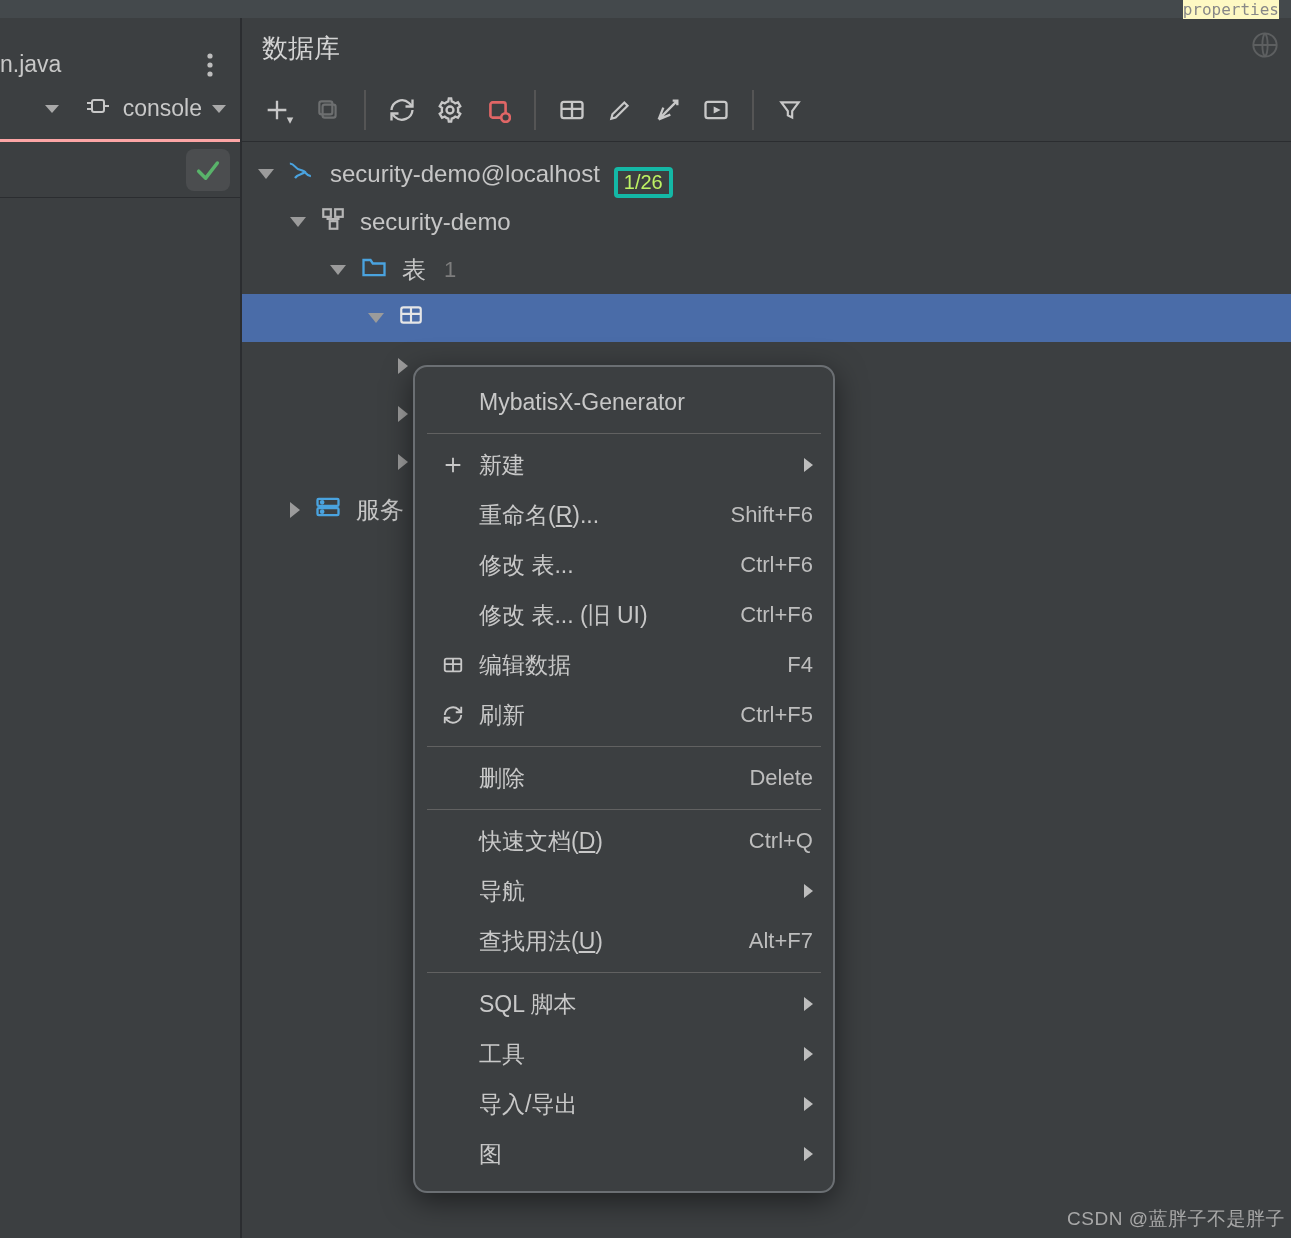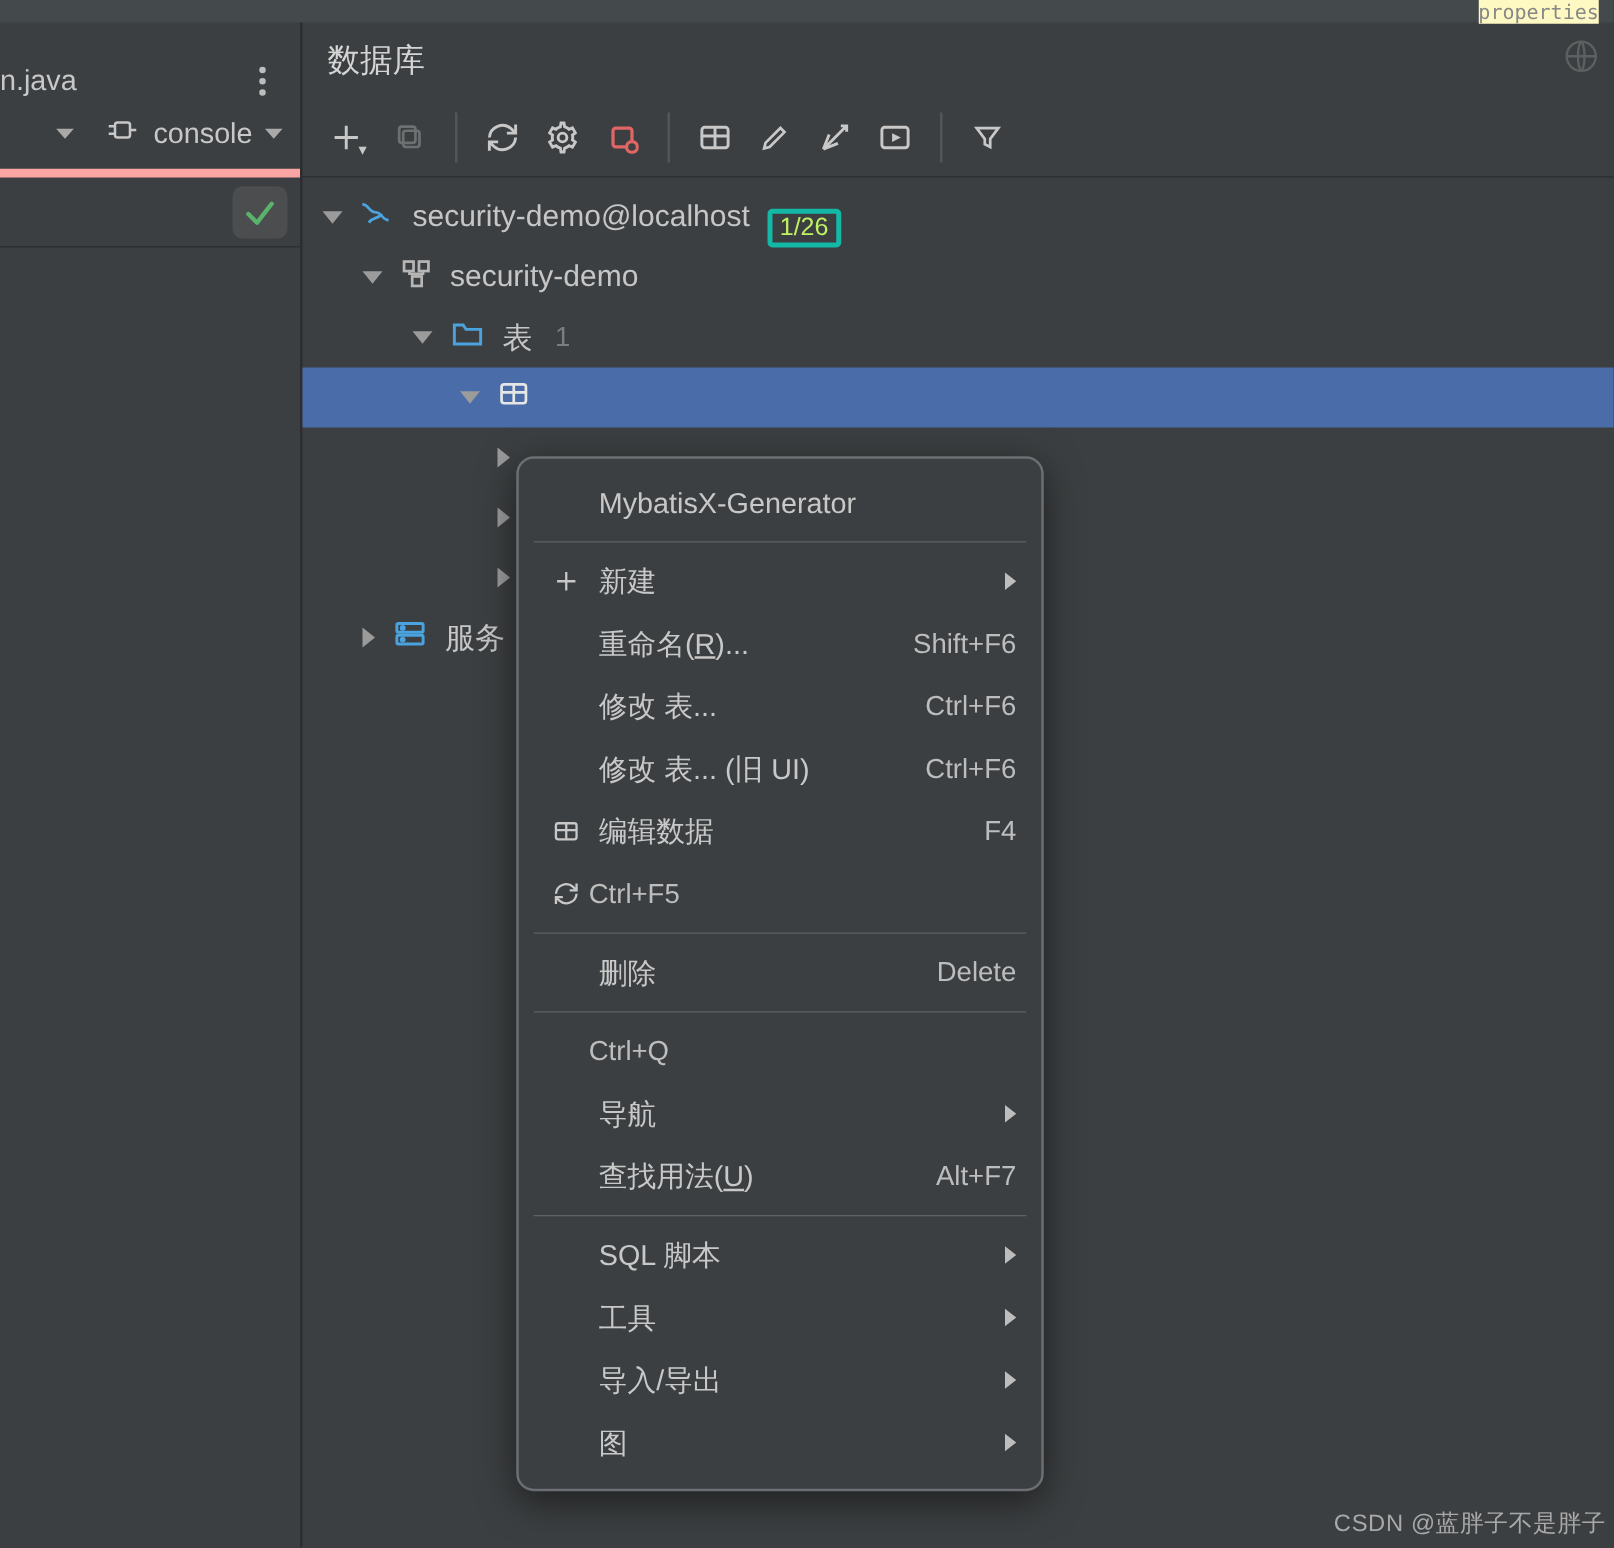--- a/index.html
+++ b/index.html
@@ -30,21 +30,21 @@
   }
   .header-right .globe { opacity: .25; }
 
   .body-row { flex: 1; display: flex; position: relative; }
   .left-col { width: 240px; display: flex; flex-direction: column; }
   .right-col { flex: 1; display: flex; flex-direction: column; position: relative; }
 
   .left-toolbar {
     height: 64px; display: flex; align-items: center;
     justify-content: flex-end; padding: 0 14px 0 0;
-    border-bottom: 7px solid #fca5a5;
+    border-bottom: 3px solid #fca5a5;
   }
   .chevron-down-sm {
     width:0;height:0;border-left:7px solid transparent;
     border-right:7px solid transparent;border-top:8px solid #a9a9a9;
     margin-left:10px;
   }
   .console-chip {
     display:flex; align-items:center; font-size:23px; color:#c8c8c8;
     margin-left: 24px;
   }
@@ -350,31 +350,33 @@
           <span class="lbl">编辑数据</span>
           <span class="sc">F4</span>
         </div>
         <div class="mi">
           <span class="ic">
             <svg width="22" height="22" viewBox="0 0 24 24" fill="none" stroke="#c8c8c8" stroke-width="2">
               <path d="M3 12a9 9 0 0 1 15-6l3 3M21 12a9 9 0 0 1-15 6l-3-3"></path>
               <path d="M21 3v6h-6M3 21v-6h6"></path>
             </svg>
           </span>
+          <span class="lbl">刷新</span>
           <span class="sc">Ctrl+F5</span>
         </div>
         <div class="msep"></div>
         <div class="mi">
           <span class="ic"></span>
           <span class="lbl">删除</span>
           <span class="sc">Delete</span>
         </div>
         <div class="msep"></div>
         <div class="mi">
           <span class="ic"></span>
+          <span class="lbl">快速文档(<u>D</u>)</span>
           <span class="sc">Ctrl+Q</span>
         </div>
         <div class="mi">
           <span class="ic"></span>
           <span class="lbl">导航</span>
           <span class="sub"></span>
         </div>
         <div class="mi">
           <span class="ic"></span>
           <span class="lbl">查找用法(<u>U</u>)</span>

